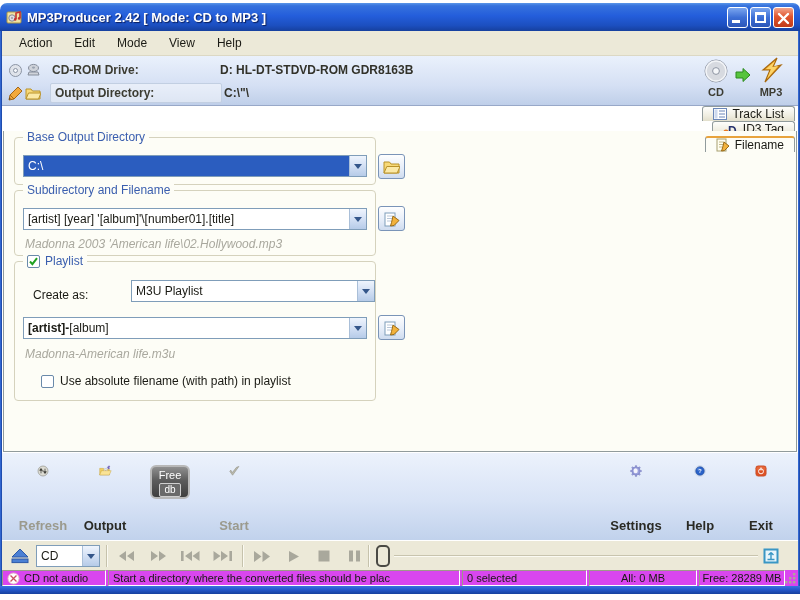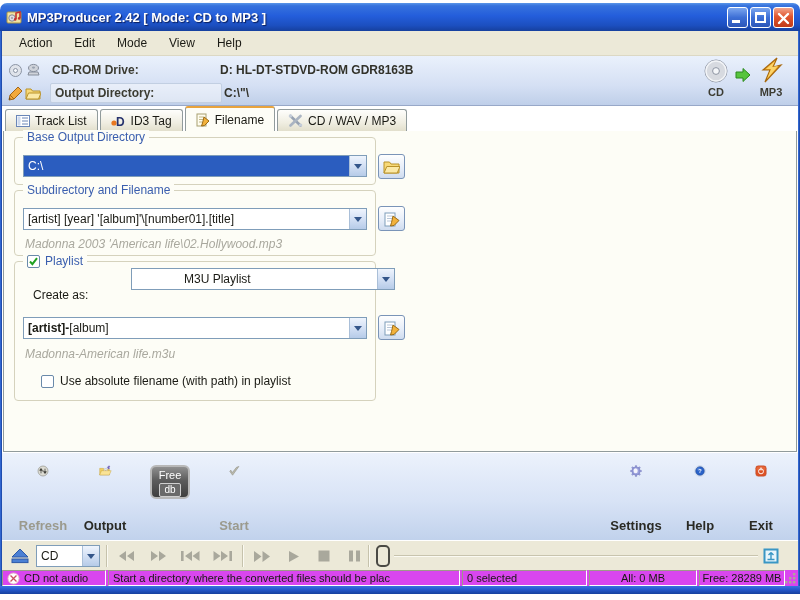--- a/index.html
+++ b/index.html
@@ -32,21 +32,21 @@
   .drive-row { position:absolute; left:0; height:22px; display:flex; align-items:center; }
   .drive-icon { width:18px; display:flex; justify-content:center; }
   .drive-label { font-size:12px; font-weight:bold; color:#3c3c32; }
   .drive-value { position:absolute; font-size:12px; font-weight:bold; color:#32322a; white-space:nowrap; }
   .outdir-box { border:1px solid #c2cfe2; background:rgba(255,255,255,.45); border-radius:2px;
     height:20px; width:172px; display:flex; align-items:center; padding-left:4px; }
   .mode-cluster { position:absolute; right:8px; top:2px; width:92px; height:46px; }
   .mode-col { position:absolute; text-align:center; font-size:11px; font-weight:bold; color:#3c3c32; }
 
   
-  .tabstrip { position:absolute; left:3px; top:106px; width:794px; height:25px; display:flex; align-items:flex-end; padding-left:2px; }
+  .tabstrip { position:absolute; left:3px; top:106px; width:794px; height:25px; display:flex; align-items:flex-end; padding-left:2px;flex-direction:column; }
   .tab { display:flex; align-items:center; gap:5px; height:22px; padding:0 10px; font-size:12px; color:#1a1a14;
     background:linear-gradient(180deg,#fefefc 0%,#f0eee2 60%,#e2dfcc 100%);
     border:1px solid #919b9c; border-bottom:none; border-radius:3px 3px 0 0; margin-right:2px; cursor:pointer; }
   .tab.active { height:25px; background:#fdfdf6; border-top:2px solid #e8a33d; font-weight:normal; position:relative; z-index:2; }
 
   
   .tabpanel { position:absolute; left:3px; top:131px; width:794px; height:321px; background:#fdfdf6; border:1px solid #919b9c; border-top:none; }
   .groupbox { position:absolute; border:1px solid #d5d2bd; border-radius:4px; }
   .legend { position:absolute; top:-8px; left:8px; background:#fdfdf6; padding:0 4px; color:#3a5eae; font-size:12px; white-space:nowrap; display:flex; align-items:center; gap:5px; }
   .combo { position:absolute; display:flex; height:22px; border:1px solid #7f9db9; background:#fff; }
@@ -267,21 +267,21 @@
       <div class="groupbox" style="left:10px; top:130px; width:362px; height:140px;">
         <span class="legend">
           <span class="cb">
             <svg width="11" height="11" viewBox="0 0 11 11">
                 <path d="M2 5.5 L4.4 8.2 L9 2.2" stroke="#21a121" stroke-width="2" fill="none"></path>
               </svg>
           </span>
           <span>Playlist</span>
         </span>
         <span style="position:absolute; left:18px; top:26px; font-size:12px; color:#1a1a14;">Create as:</span>
-        <div class="combo" style="left:116px; top:6px; width:264px;padding-left:48px;">
+        <div class="combo" style="left:116px; top:18px; width:244px;">
           <div class="combo-field">M3U Playlist</div>
           <div class="combo-drop">
               <span class="drop-arrow"></span>
             </div>
         </div>
         <div class="combo" style="left:8px; top:55px; width:344px;">
           <div class="combo-field"><b>[artist]-</b><span>[album]</span></div>
           <div class="combo-drop">
               <span class="drop-arrow"></span>
             </div>

